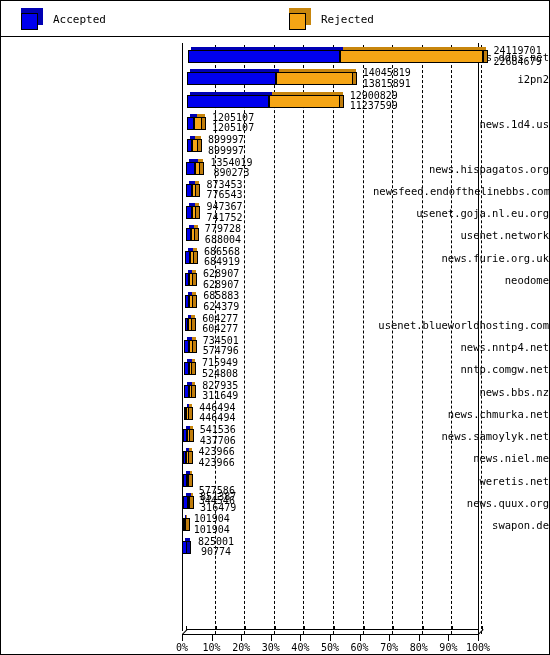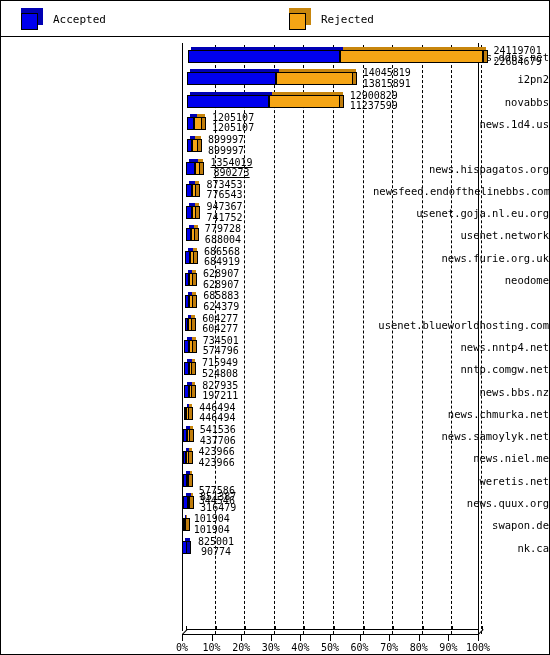--- a/index.html
+++ b/index.html
@@ -121,21 +121,20 @@
             <div class="seg seg-acc" style="left: 0px; width: 88.8285px;"></div>
             <div class="seg seg-rej" style="left: 88.8285px; width: 76.583px;"></div>
             <div class="capside capside-rej" style="left: 164.412px; top: 4px;"></div>
           </div>
           <div class="vals" style="left: 361.672px; top: 0px;">
             <div>14045819</div>
             <div>13815891</div>
           </div>
         </div>
         <div class="row" style="top: 52.6px; width: 548px;">
-          <div class="row-label">novabbs</div>
           <div class="barwrap" style="left: 186.022px; top: 0px; width: 158.656px;">
             <div class="skewtop" style="left: 3px; top: 1px; width: 81.5874px; background: rgb(0, 0, 180);"></div>
             <div class="skewtop" style="left: 84.5874px; top: 1px; width: 71.0688px; background: rgb(200, 134, 13);"></div>
             <div class="seg seg-acc" style="left: 0px; width: 81.5874px;"></div>
             <div class="seg seg-rej" style="left: 81.5874px; width: 71.0688px;"></div>
             <div class="capside capside-rej" style="left: 151.656px; top: 4px;"></div>
           </div>
           <div class="vals" style="left: 348.678px; top: 0px;">
             <div>12900829</div>
             <div>11237599</div>
@@ -170,21 +169,21 @@
         </div>
         <div class="row" style="top: 119.5px; width: 548px;">
           <div class="row-label">news.hispagatos.org</div>
           <div class="barwrap" style="left: 185.304px; top: 0px; width: 20.1933px;">
             <div class="skewtop" style="left: 3px; top: 1px; width: 8.56308px; background: rgb(0, 0, 180);"></div>
             <div class="skewtop" style="left: 11.5631px; top: 1px; width: 5.63026px; background: rgb(200, 134, 13);"></div>
             <div class="seg seg-acc" style="left: 0px; width: 8.56308px;"></div>
             <div class="seg seg-rej" style="left: 8.56308px; width: 5.63026px;"></div>
             <div class="capside capside-rej" style="left: 13.1933px; top: 4px;"></div>
           </div>
-          <div class="vals" style="left: 209.498px; top: 0px; text-decoration: underline;">
+          <div class="vals" style="left: 209.498px; top: 0px;">
             <div>1354019</div>
             <div>890273</div>
           </div>
         </div>
         <div class="row" style="top: 141.8px; width: 548px;">
           <div class="row-label">newsfeed.endofthelinebbs.com</div>
           <div class="barwrap" style="left: 185.065px; top: 0px; width: 16.4349px;">
             <div class="skewtop" style="left: 3px; top: 1px; width: 5.52389px; background: rgb(0, 0, 180);"></div>
             <div class="skewtop" style="left: 8.52389px; top: 1px; width: 4.91101px; background: rgb(200, 134, 13);"></div>
             <div class="seg seg-acc" style="left: 0px; width: 5.52389px;"></div>
@@ -311,21 +310,21 @@
           <div class="row-label">news.bbs.nz</div>
           <div class="barwrap" style="left: 182.913px; top: 0px; width: 14.3217px;">
             <div class="skewtop" style="left: 3px; top: 1px; width: 5.23602px; background: rgb(0, 0, 180);"></div>
             <div class="skewtop" style="left: 8.23602px; top: 1px; width: 3.08568px; background: rgb(200, 134, 13);"></div>
             <div class="seg seg-acc" style="left: 0px; width: 5.23602px;"></div>
             <div class="seg seg-rej" style="left: 5.23602px; width: 3.08568px;"></div>
             <div class="capside capside-rej" style="left: 7.3217px; top: 4px;"></div>
           </div>
           <div class="vals" style="left: 201.235px; top: 0px;">
             <div>827935</div>
-            <div>197211</div>
+            <div>311649</div>
           </div>
         </div>
         <div class="row" style="top: 364.8px; width: 548px;">
           <div class="row-label">news.chmurka.net</div>
           <div class="barwrap" style="left: 182.674px; top: 0px; width: 11.6474px;">
             <div class="skewtop" style="left: 3px; top: 1px; width: 2.82371px; background: rgb(0, 0, 180);"></div>
             <div class="skewtop" style="left: 5.82371px; top: 1px; width: 2.82371px; background: rgb(200, 134, 13);"></div>
             <div class="seg seg-acc" style="left: 0px; width: 2.82371px;"></div>
             <div class="seg seg-rej" style="left: 2.82371px; width: 2.82371px;"></div>
             <div class="capside capside-rej" style="left: 4.64743px; top: 4px;"></div>
@@ -399,21 +398,20 @@
             <div class="seg seg-acc" style="left: 0px; width: 2px;"></div>
             <div class="seg seg-rej" style="left: 2px; width: 2px;"></div>
             <div class="capside capside-rej" style="left: 3px; top: 4px;"></div>
           </div>
           <div class="vals" style="left: 192.767px; top: 0px;">
             <div>101904</div>
             <div>101904</div>
           </div>
         </div>
         <div class="row" style="top: 498.6px; width: 548px;">
-          <div class="row-label">nk.ca</div>
           <div class="barwrap" style="left: 181.239px; top: 0px; width: 11.7915px;">
             <div class="skewtop" style="left: 3px; top: 1px; width: 5.21747px; background: rgb(0, 0, 180);"></div>
             <div class="seg seg-acc" style="left: 0px; width: 5.21747px;"></div>
             <div class="capside capside-acc" style="left: 4.21747px; top: 4px;"></div>
           </div>
           <div class="vals" style="left: 197.031px; top: 0px;">
             <div>825001</div>
             <div>90774</div>
           </div>
         </div>

